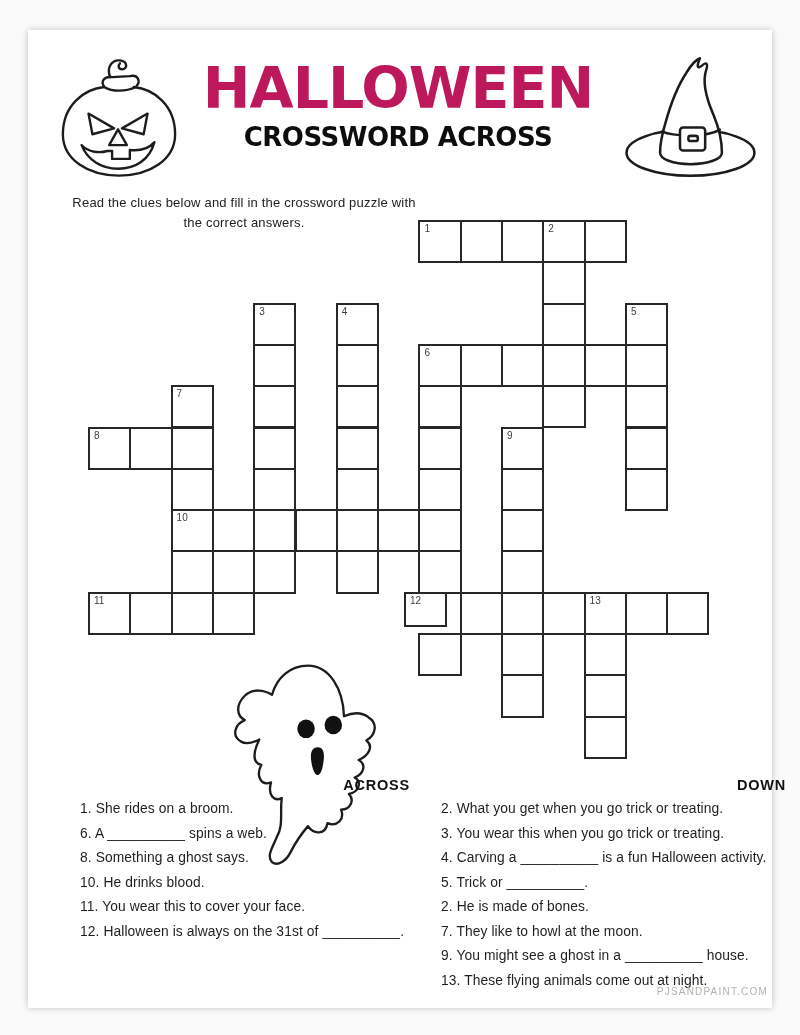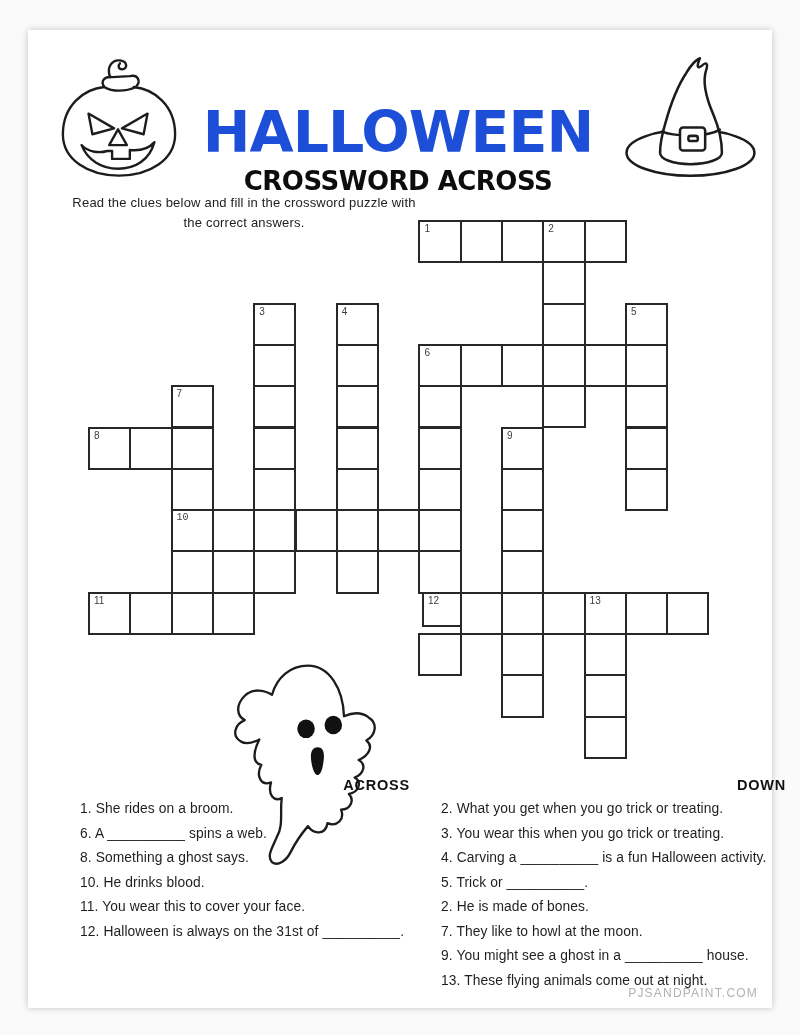--- a/index.html
+++ b/index.html
@@ -14,21 +14,21 @@
     position:absolute;left:28px;top:30px;width:744px;height:978px;
     background:#ffffff;
     box-shadow:0 0 7px rgba(0,0,0,.22);
   }
   
   .corner-icon{position:absolute;}
   .title-block{position:absolute;left:140px;top:30px;width:460px;text-align:center;}
   .title{
     font-family:"DejaVu Sans", sans-serif;
     font-size:57px;font-weight:800;letter-spacing:-1px;
-    color:#1d4ed8;line-height:1;margin-top:44px;
+    color:#be185d;line-height:1;
   }
   .subtitle{
     font-family:"DejaVu Sans", sans-serif;
     font-size:26px;font-weight:800;letter-spacing:-0.5px;
     color:#0d0d0d;margin-top:7px;line-height:1;
   }
   .instructions{
     position:absolute;left:40px;top:163px;width:352px;
     font-size:13px;line-height:1.52;color:#222;
     text-align:center;letter-spacing:0.2px;
@@ -50,22 +50,22 @@
   .clues-heading{
     font-size:14.5px;font-weight:900;letter-spacing:0.8px;color:#111;
     margin-bottom:9px;
     text-align:right;
   }
   .clue{
     font-size:13.8px;color:#1f1f1f;letter-spacing:0.1px;
     margin-bottom:10.5px;line-height:14px;white-space:nowrap;
   }
   .footer{
-    position:absolute;right:14px;top:956px;
-    font-size:12px;color:#b6b1ac;letter-spacing:1.2px;
+    position:absolute;right:4px;top:956px;
+    font-size:10px;color:#b6b1ac;letter-spacing:1.2px;
   }
   svg .ln{fill:none;stroke:#1c1c1c;stroke-width:2.4;stroke-linecap:round;stroke-linejoin:round;}
   svg .lnw{fill:#ffffff;stroke:#1c1c1c;stroke-width:2.4;stroke-linecap:round;stroke-linejoin:round;}
   svg .solid{fill:#111;stroke:none;}
 </style>
 </head>
 <body>
 
 <div class="paper">
 
@@ -144,42 +144,42 @@
       <div class="cell" style="left: 413px; top: 206.5px; width: 43.3px; height: 43.3px;">
         <span class="cellnum">9</span>
       </div>
       <div class="cell" style="left: 536.9px; top: 206.5px; width: 43.3px; height: 43.3px;"></div>
       <div class="cell" style="left: 82.6px; top: 247.8px; width: 43.3px; height: 43.3px;"></div>
       <div class="cell" style="left: 165.2px; top: 247.8px; width: 43.3px; height: 43.3px;"></div>
       <div class="cell" style="left: 247.8px; top: 247.8px; width: 43.3px; height: 43.3px;"></div>
       <div class="cell" style="left: 330.4px; top: 247.8px; width: 43.3px; height: 43.3px;"></div>
       <div class="cell" style="left: 413px; top: 247.8px; width: 43.3px; height: 43.3px;"></div>
       <div class="cell" style="left: 536.9px; top: 247.8px; width: 43.3px; height: 43.3px;"></div>
-      <div class="cell" style="left: 82.6px; top: 289.1px; width: 43.3px; height: 43.3px; font-family: Liberation Mono, monospace;">
+      <div class="cell" style="left: 82.6px; top: 289.1px; width: 43.3px; height: 43.3px;">
         <span class="cellnum">10</span>
       </div>
       <div class="cell" style="left: 123.9px; top: 289.1px; width: 43.3px; height: 43.3px;"></div>
       <div class="cell" style="left: 165.2px; top: 289.1px; width: 43.3px; height: 43.3px;"></div>
       <div class="cell" style="left: 206.5px; top: 289.1px; width: 43.3px; height: 43.3px;"></div>
       <div class="cell" style="left: 247.8px; top: 289.1px; width: 43.3px; height: 43.3px;"></div>
       <div class="cell" style="left: 289.1px; top: 289.1px; width: 43.3px; height: 43.3px;"></div>
       <div class="cell" style="left: 330.4px; top: 289.1px; width: 43.3px; height: 43.3px;"></div>
       <div class="cell" style="left: 413px; top: 289.1px; width: 43.3px; height: 43.3px;"></div>
       <div class="cell" style="left: 82.6px; top: 330.4px; width: 43.3px; height: 43.3px;"></div>
       <div class="cell" style="left: 165.2px; top: 330.4px; width: 43.3px; height: 43.3px;"></div>
       <div class="cell" style="left: 247.8px; top: 330.4px; width: 43.3px; height: 43.3px;"></div>
       <div class="cell" style="left: 330.4px; top: 330.4px; width: 43.3px; height: 43.3px;"></div>
       <div class="cell" style="left: 413px; top: 330.4px; width: 43.3px; height: 43.3px;"></div>
       <div class="cell" style="left: 0px; top: 371.7px; width: 43.3px; height: 43.3px; padding-left: 18px;">
         <span class="cellnum">11</span>
       </div>
       <div class="cell" style="left: 41.3px; top: 371.7px; width: 43.3px; height: 43.3px;"></div>
       <div class="cell" style="left: 82.6px; top: 371.7px; width: 43.3px; height: 43.3px;"></div>
       <div class="cell" style="left: 123.9px; top: 371.7px; width: 43.3px; height: 43.3px;"></div>
-      <div class="cell" style="left: 334px; top: 371.7px; width: 43.3px; height: 35px; text-decoration: underline;">
+      <div class="cell" style="left: 316px; top: 371.7px; width: 43.3px; height: 35px; text-decoration: underline;">
         <span class="cellnum">12</span>
       </div>
       <div class="cell" style="left: 371.7px; top: 371.7px; width: 43.3px; height: 43.3px;"></div>
       <div class="cell" style="left: 413px; top: 371.7px; width: 43.3px; height: 43.3px;"></div>
       <div class="cell" style="left: 454.3px; top: 371.7px; width: 43.3px; height: 43.3px;"></div>
       <div class="cell" style="left: 495.6px; top: 371.7px; width: 43.3px; height: 43.3px;">
         <span class="cellnum">13</span>
       </div>
       <div class="cell" style="left: 536.9px; top: 371.7px; width: 43.3px; height: 43.3px;"></div>
       <div class="cell" style="left: 578.2px; top: 371.7px; width: 43.3px; height: 43.3px;"></div>

